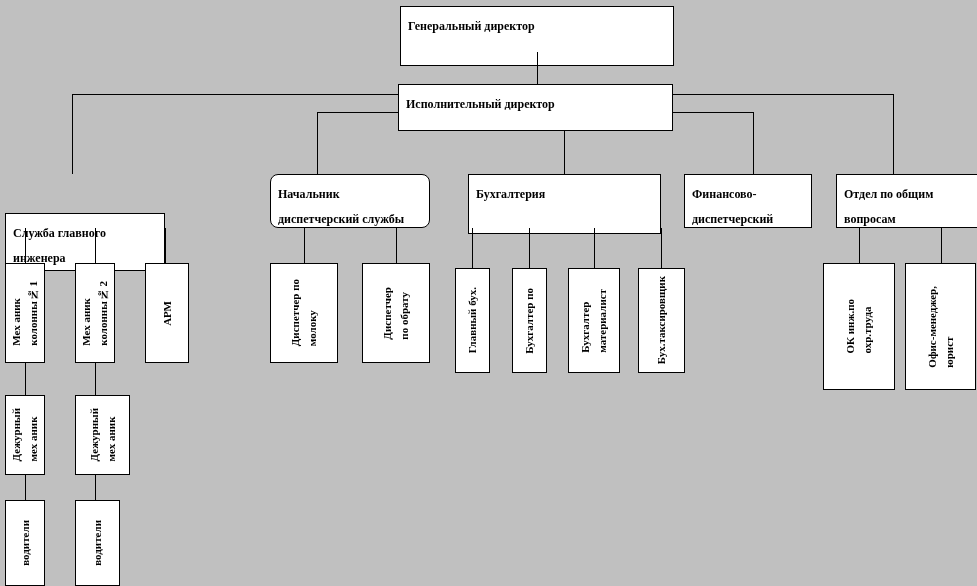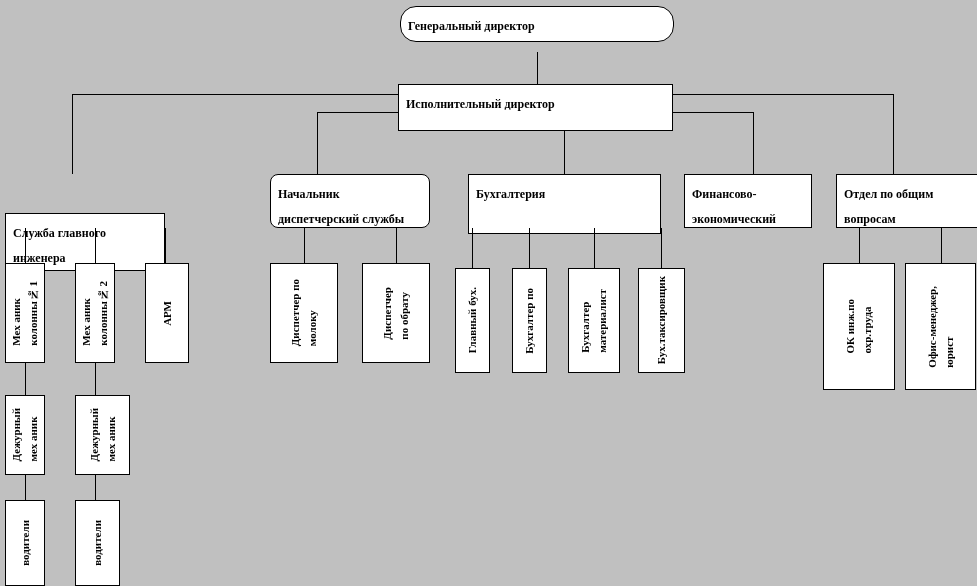--- a/index.html
+++ b/index.html
@@ -39,21 +39,21 @@
     white-space:pre-line;
     line-height:17px;
   }
   .line { position:absolute; background:#000; }
 </style>
 </head>
 <body>
 
 <div class="canvas">
 
-  <div class="box hbox" style="left:400px;top:6px;width:274px;height:36px;border-radius:16px;">
+  <div class="box hbox" style="left:400px;top:6px;width:274px;height:60px;">
     <span class="lbl">Генеральный директор</span>
   </div>
 
   <div class="box hbox" style="left:398px;top:84px;width:275px;height:47px;">
     <span class="lbl">Исполнительный директор</span>
   </div>
 
   <div class="box hbox" style="left:5px;top:174px;width:160px;height:58px;margin-top:39px;">
     <span class="lbl">Служба главного
 инженера</span>
@@ -63,21 +63,21 @@
     <span class="lbl">Начальник
 диспетчерский службы</span>
   </div>
 
   <div class="box hbox" style="left:468px;top:174px;width:193px;height:60px;">
     <span class="lbl">Бухгалтерия</span>
   </div>
 
   <div class="box hbox" style="left:684px;top:174px;width:128px;height:54px;">
     <span class="lbl">Финансово-
-экономический</span>
+диспетчерский</span>
   </div>
 
   <div class="box hbox" style="left:836px;top:174px;width:152px;height:54px;">
     <span class="lbl">Отдел по общим
 вопросам</span>
   </div>
 
   <div class="box vbox" style="left:5px;top:263px;width:40px;height:100px;">
     <span class="vlbl">Мех аник
 колонны№ 1</span>

